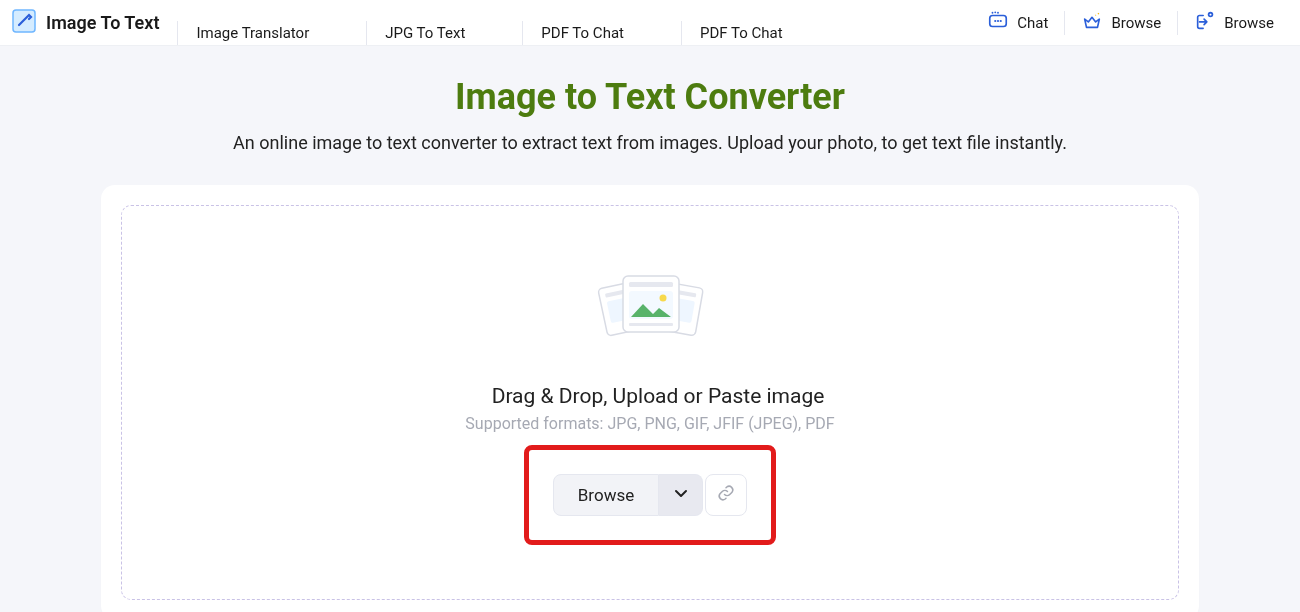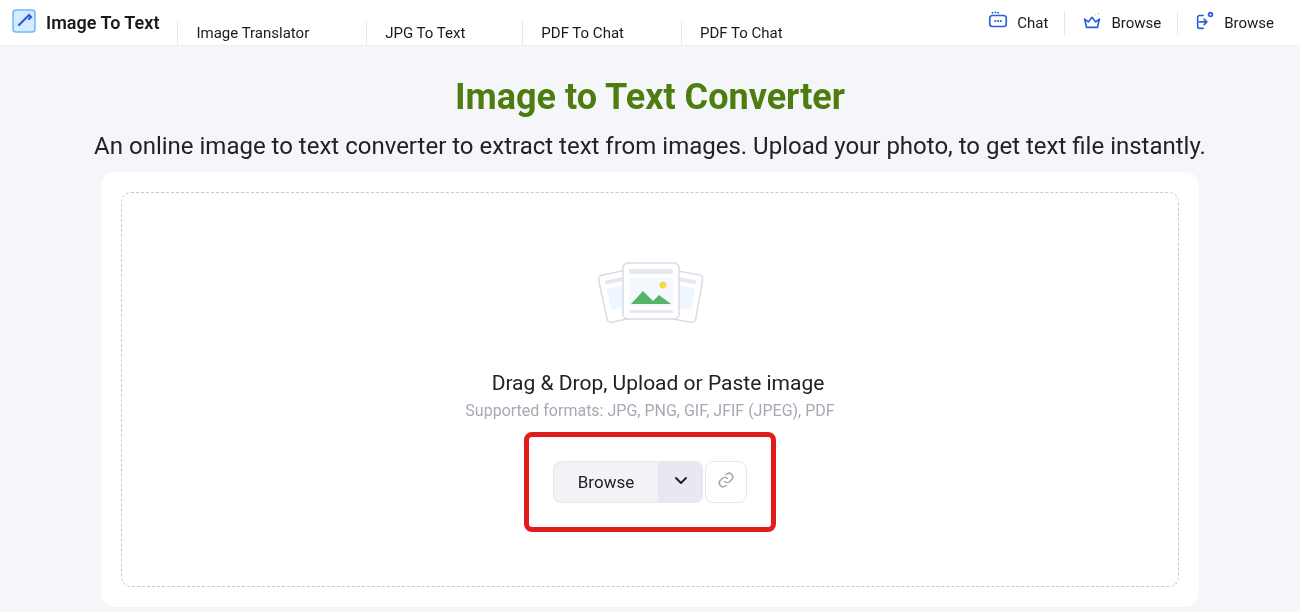--- a/index.html
+++ b/index.html
@@ -69,23 +69,23 @@
     padding: 30px 0 0 0;
     text-align: center;
   }
   .title {
     font-size: 36px;
     font-weight: 700;
     color: #4d7c0f;
     margin-bottom: 14px;
   }
   .subtitle {
-    font-size: 24px;
+    font-size: 18px;
     color: #222;
-    margin-bottom: 12px;
+    margin-bottom: 32px;
     font-weight: 400;
   }
   .card {
     background: #fff;
     border-radius: 14px;
     margin: 0 auto;
     width: 1098px;
     padding: 20px;
     box-shadow: 0 1px 2px rgba(0,0,0,0.02);
   }

